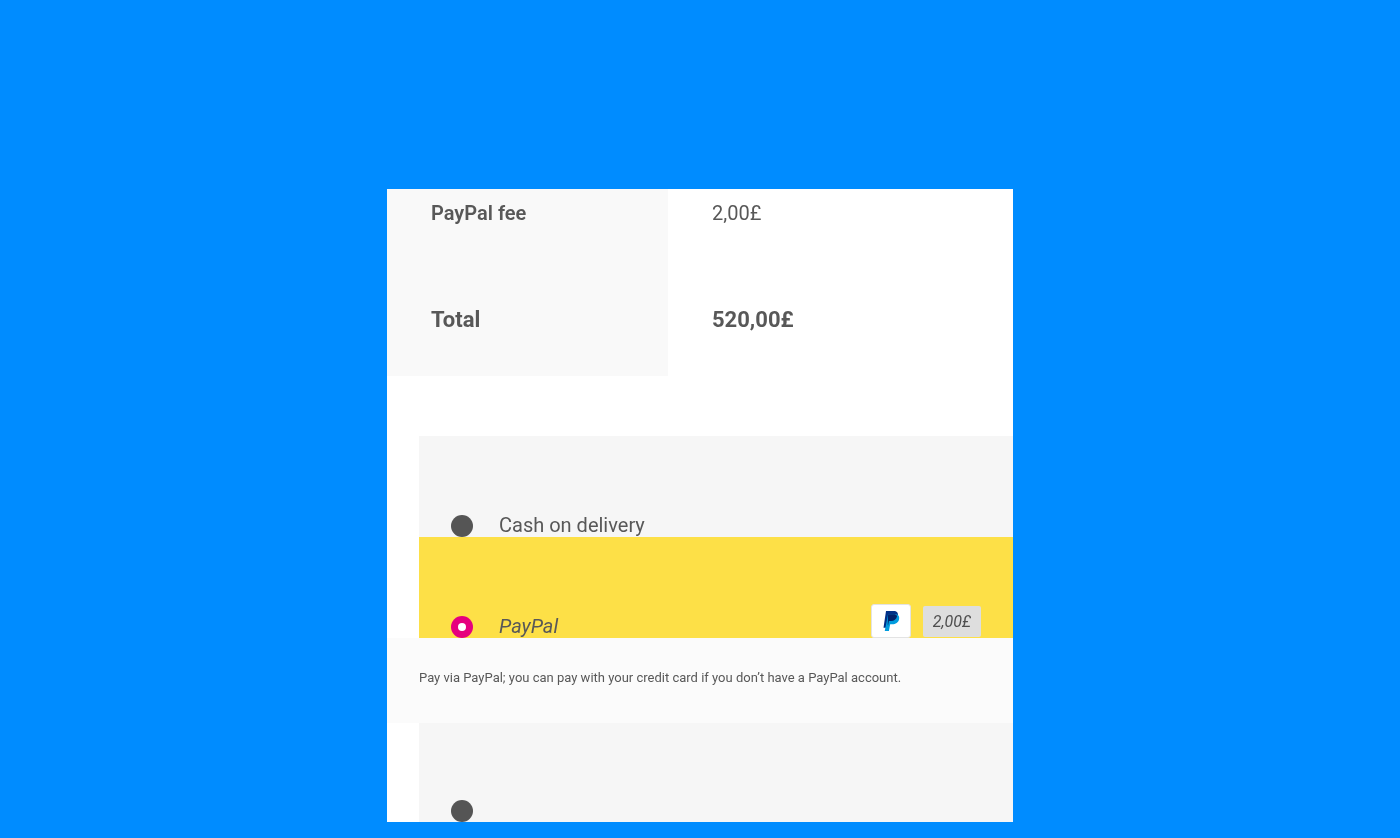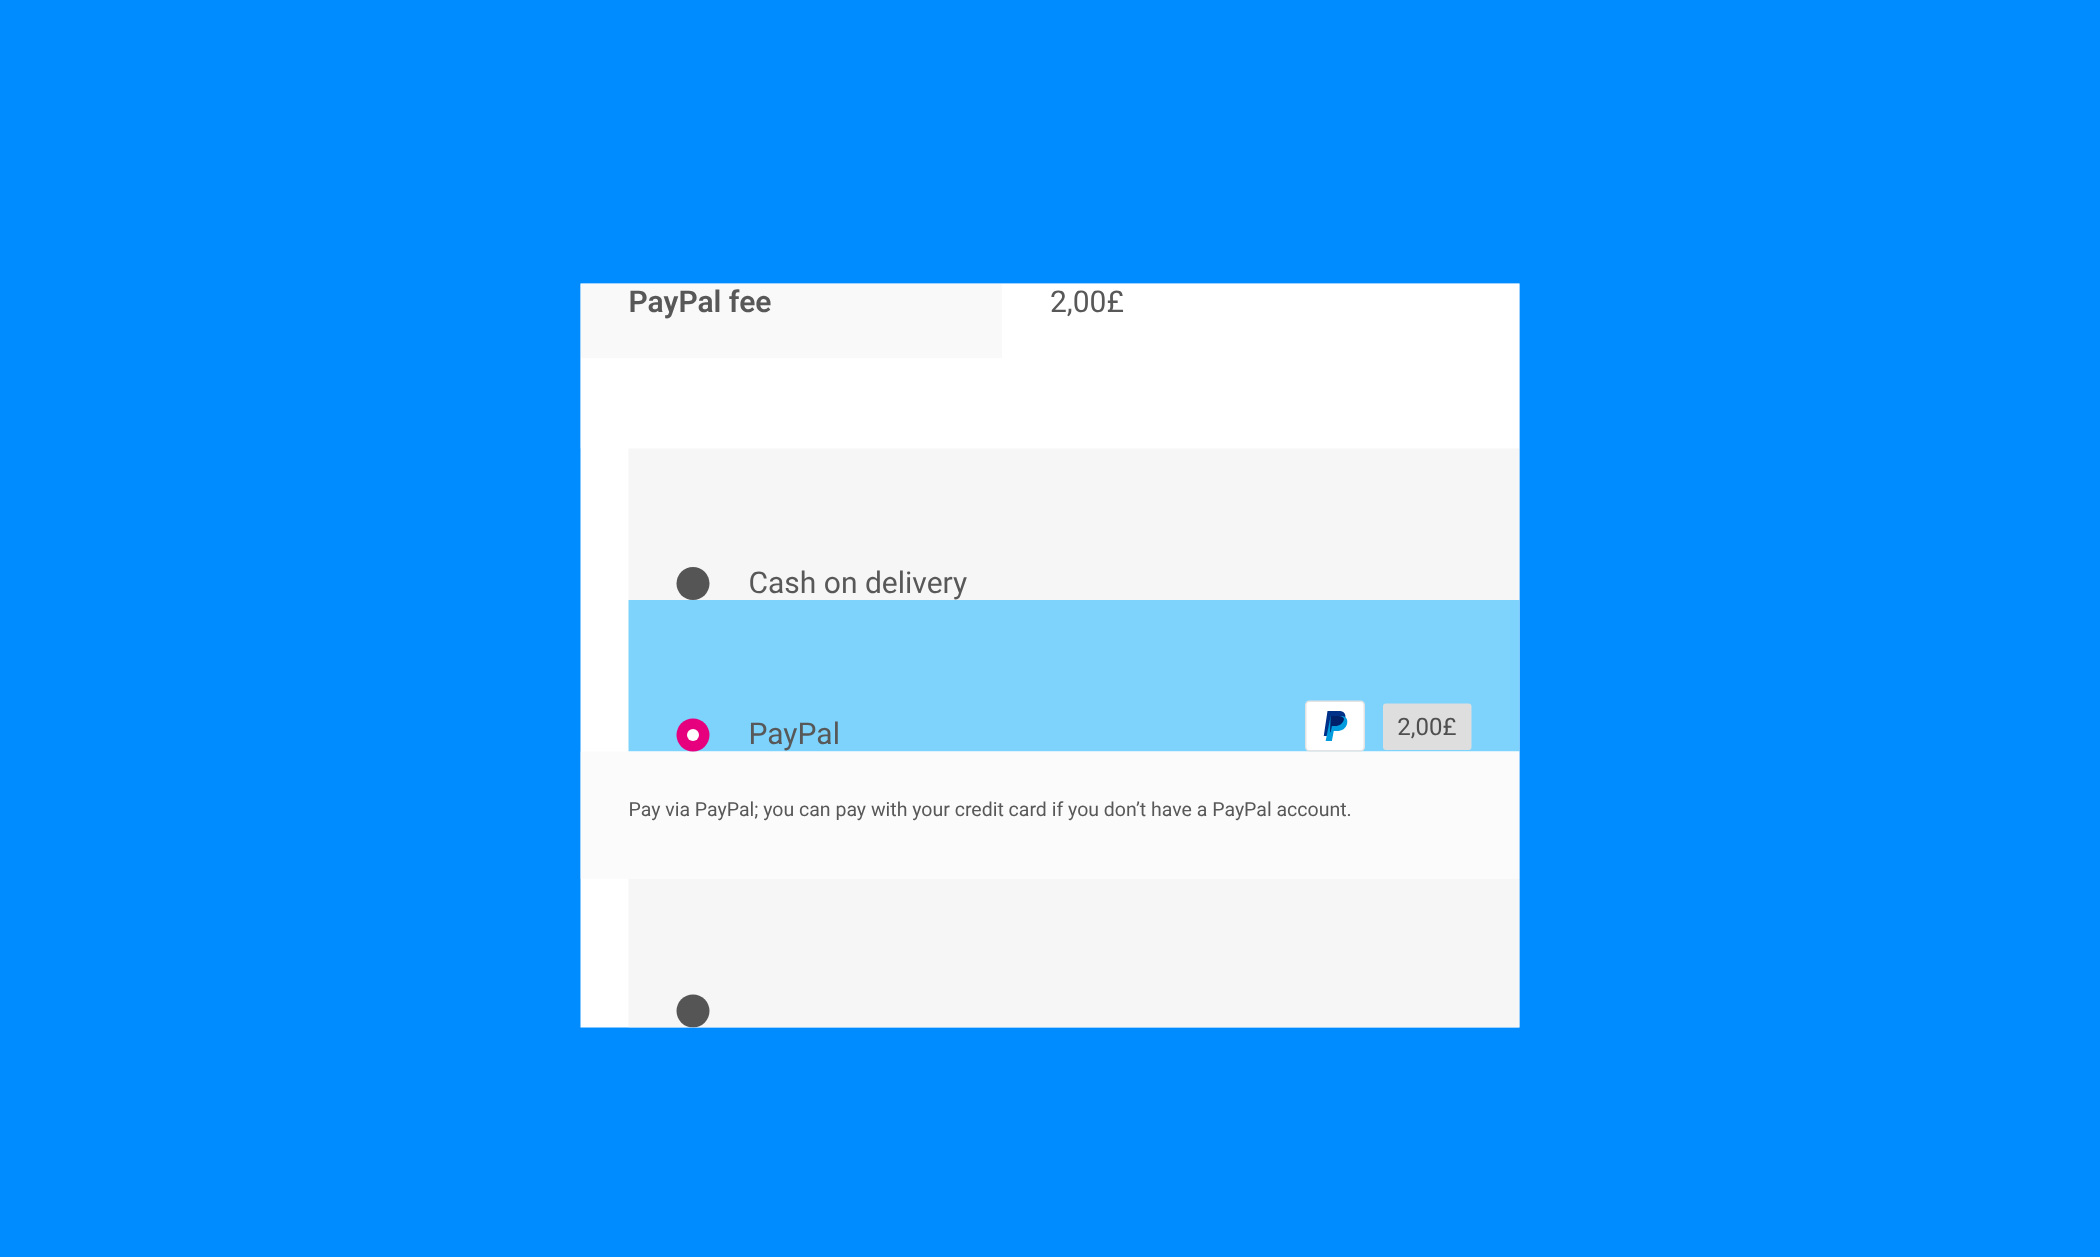--- a/index.html
+++ b/index.html
@@ -17,21 +17,21 @@
     width: 626px;
     background: #ffffff;
     margin-top: 189px;
     overflow: hidden;
   }
   .summary-table {
     width: 100%;
     border-collapse: collapse;
   }
   .summary-table td {
-    padding: 0;
+    padding: 12px;
     vertical-align: top;
   }
   .summary-col-label {
     width: 281px;
     background: #f9f9f9;
   }
   .summary-col-value {
     background: #ffffff;
   }
   .summary-cell-inner {
@@ -61,21 +61,22 @@
   .payment-row {
     display: flex;
     align-items: flex-end;
     padding: 0 32px;
     height: 101px;
     background: #f6f6f6;
     cursor: pointer;
     margin-left: 32px;
   }
   .payment-row.selected {
-    background: #7dd3fc;
+    background: #fde047;
+    font-style: italic;
   }
 
   .radio {
     width: 22px;
     height: 22px;
     border-radius: 50%;
     flex: 0 0 22px;
     margin-right: 26px;
     position: relative;
   }
@@ -146,20 +147,32 @@
     <tbody>
         <tr>
       <td class="summary-col-label">
         <div class="summary-cell-inner row-fee">
           <span class="label">PayPal fee</span>
         </div>
       </td>
       <td class="summary-col-value">
         <div class="summary-cell-inner row-fee">
           <span class="value">2,00£</span>
+        </div>
+      </td>
+    </tr>
+    <tr>
+      <td class="summary-col-label">
+        <div class="summary-cell-inner row-total">
+          <span>Total</span>
+        </div>
+      </td>
+      <td class="summary-col-value">
+        <div class="summary-cell-inner row-total">
+          <span>520,00£</span>
         </div>
       </td>
     </tr>
   </tbody>
     </table>
 
   <div class="spacer-white"></div>
 
   <div class="payment-list">
 

